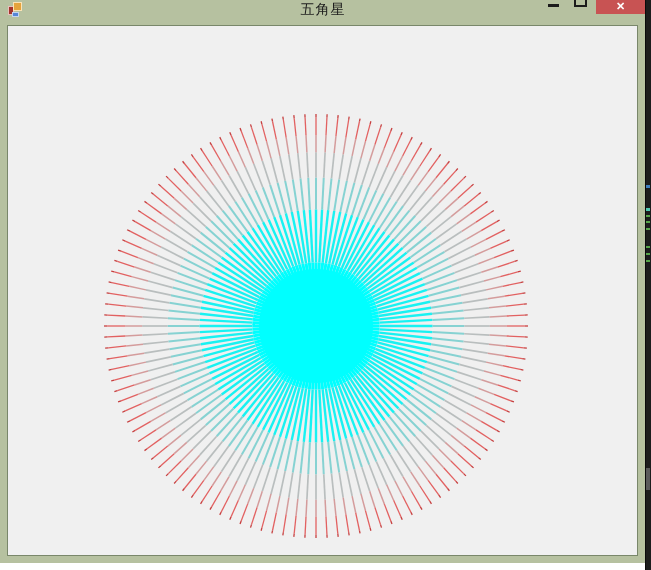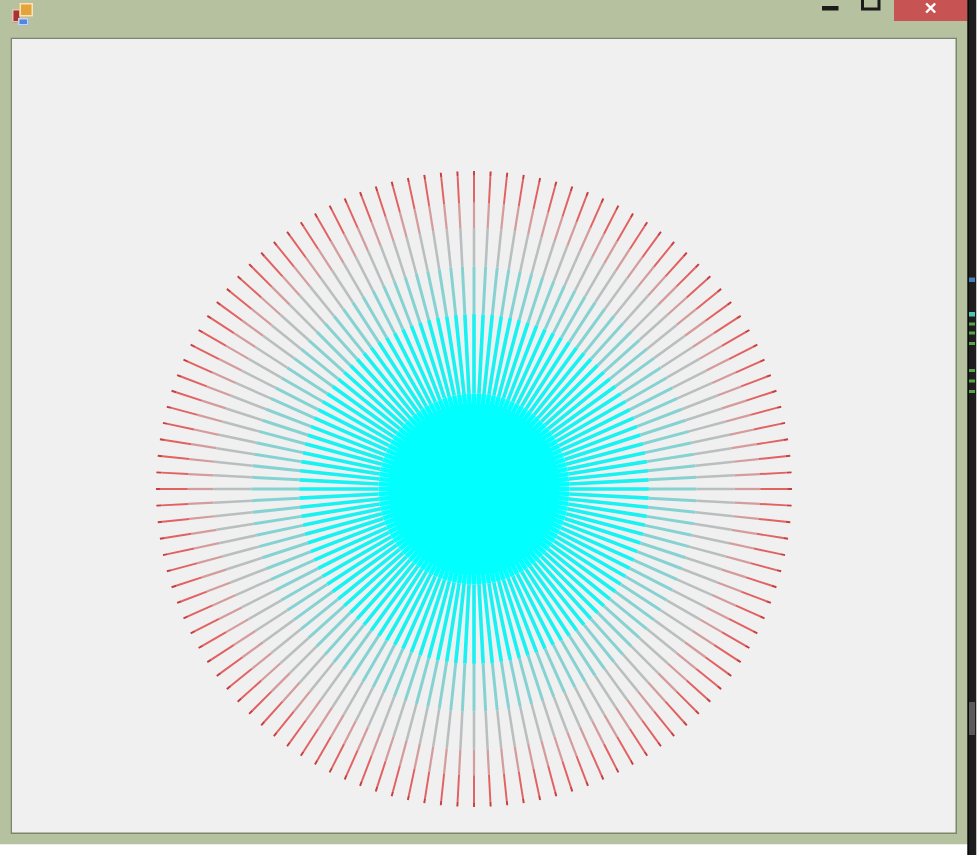--- a/index.html
+++ b/index.html
@@ -48,20 +48,21 @@
 <div class="stage">
 
   <div class="window">
 
     <div class="titlebar">
       <div class="appicon">
         <span class="sq red"></span>
         <span class="sq orange"></span>
         <span class="sq blue"></span>
       </div>
+      <div class="title">五角星</div>
       <div class="controls">
         <div class="btn-min"></div>
         <div class="btn-max"></div>
         <div class="btn-close"><span>✕</span></div>
       </div>
     </div>
 
     <div class="client">
       <svg id="burst" width="629" height="529" viewBox="0 0 629 529">
           <line x1="312.24" y1="300.00" x2="371.60" y2="300.00" stroke="#00ffff" stroke-width="3"></line>

